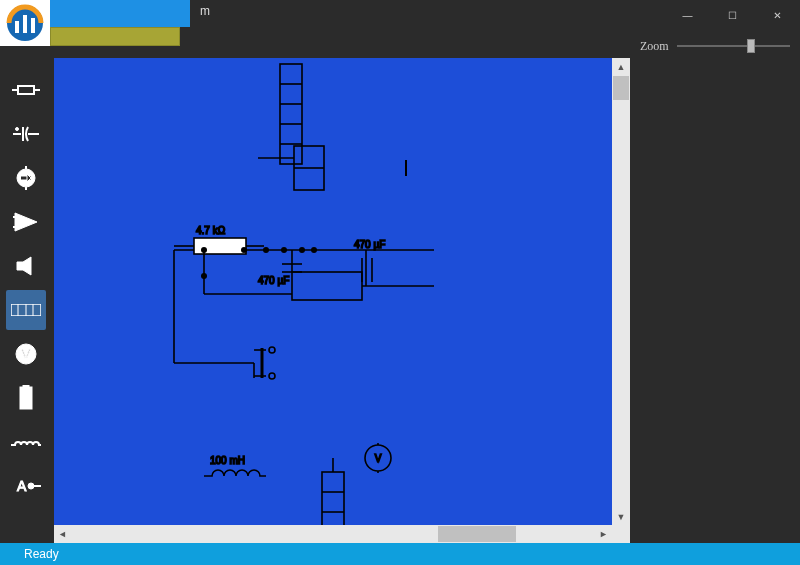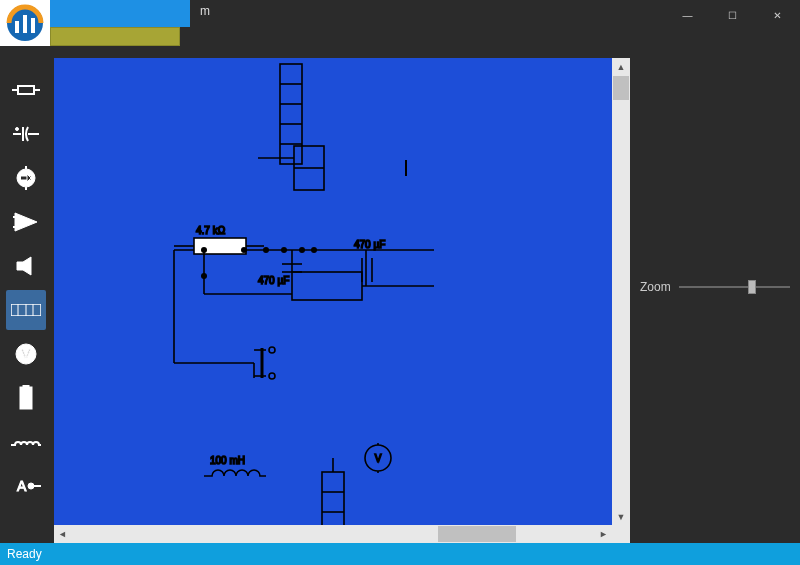--- a/index.html
+++ b/index.html
@@ -32,28 +32,28 @@
   .vscroll { width:18px; background:#e8e8e8; margin-top:28px; display:flex; flex-direction:column; }
   .vscroll .thumb { background:#c0c0c0; height:24px; margin:1px; }
   .vscroll .track { flex:1; }
   .vscroll .arrow { height:17px; display:flex; align-items:center; justify-content:center; color:#555; font-size:9px; }
   .hscroll-row { height:18px; display:flex; }
   .hscroll { flex:1; background:#e8e8e8; display:flex; margin-left:2px; }
   .hscroll .arrow { width:17px; display:flex; align-items:center; justify-content:center; color:#555; font-size:9px;}
   .hscroll .track { flex:1; position:relative; }
   .hscroll .thumb { position:absolute; height:16px; top:1px; background:#c0c0c0; }
 
-  .right-panel { width:170px; background:#2b2b2b; color:#ccc; font-size:12px; display:flex; flex-direction:column; justify-content:center; padding:6px 10px 6px 10px; }
+  .right-panel { width:170px; background:#2b2b2b; color:#ccc; font-size:12px; display:flex; flex-direction:column; justify-content:flex-start; padding:6px 10px 6px 10px;font-family:Liberation Serif, serif; }
   .zoom-row { display:flex; align-items:center; gap:8px; }
   .slider { flex:1; height:20px; position:relative; }
   .slider-track { position:absolute; left:0; right:0; top:9px; height:2px; background:#666; }
   .slider-thumb { position:absolute; top:3px; width:8px; height:14px; background:#bbb; border:1px solid #888; }
 
   
-  .statusbar { height:22px; background:#0f9fdd; color:#fff; font-size:12px; display:flex; align-items:center; padding-left:7px; }
+  .statusbar { height:22px; background:#0f9fdd; color:#fff; font-size:12px; display:flex; align-items:center; padding-left:24px; }
 
   .comp-label { font-size: 10px; font-family: Arial, sans-serif; fill:#000; }
 </style>
 </head>
 <body>
 
 <div class="titlebar">
   <div class="title-overlay">
     <div class="logo-block">
       <svg viewBox="0 0 40 40">

